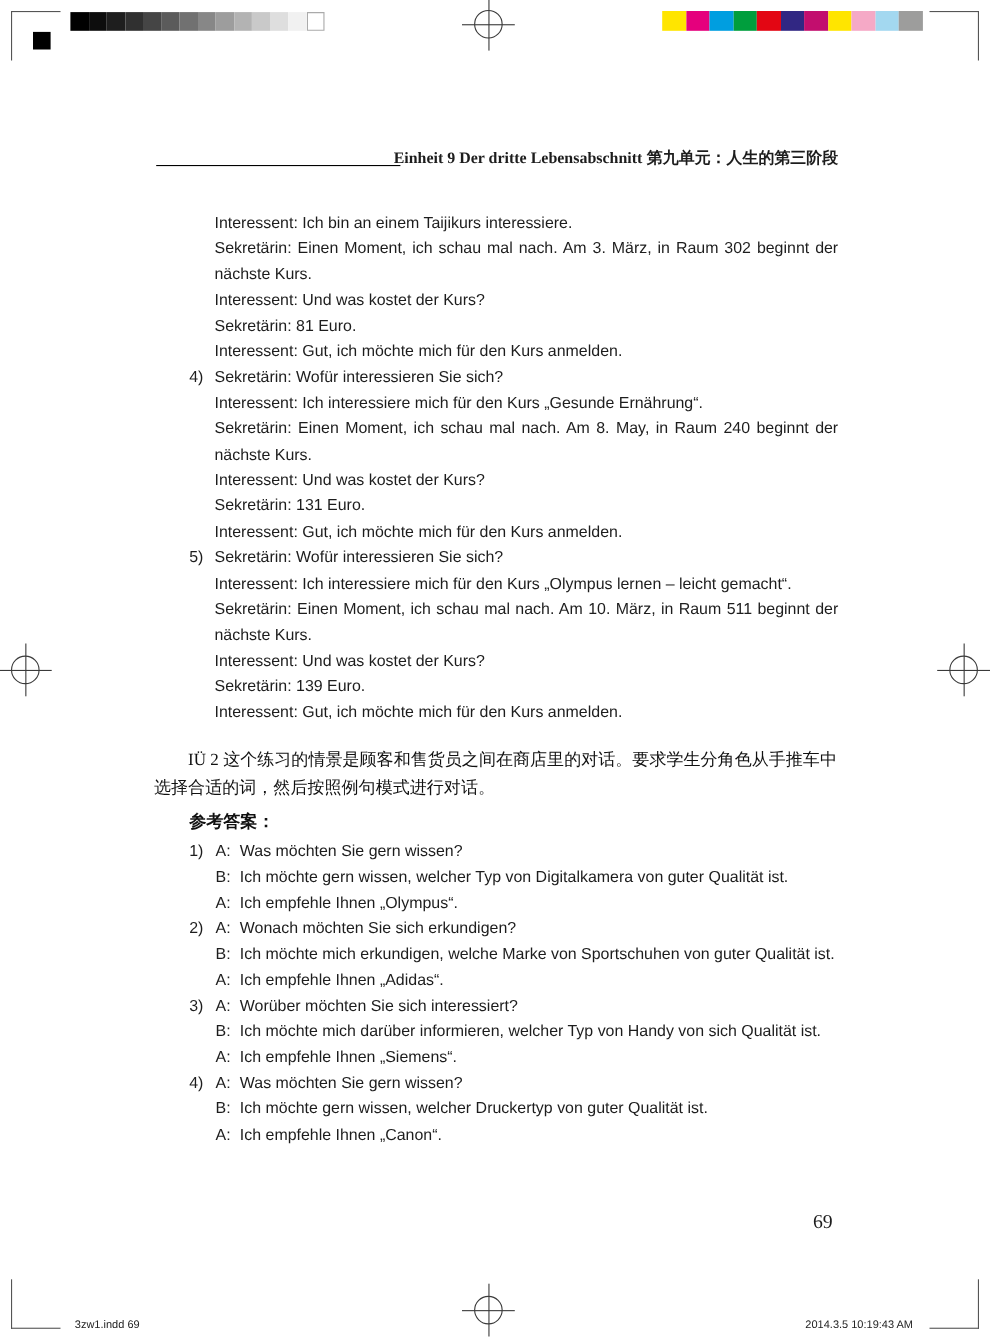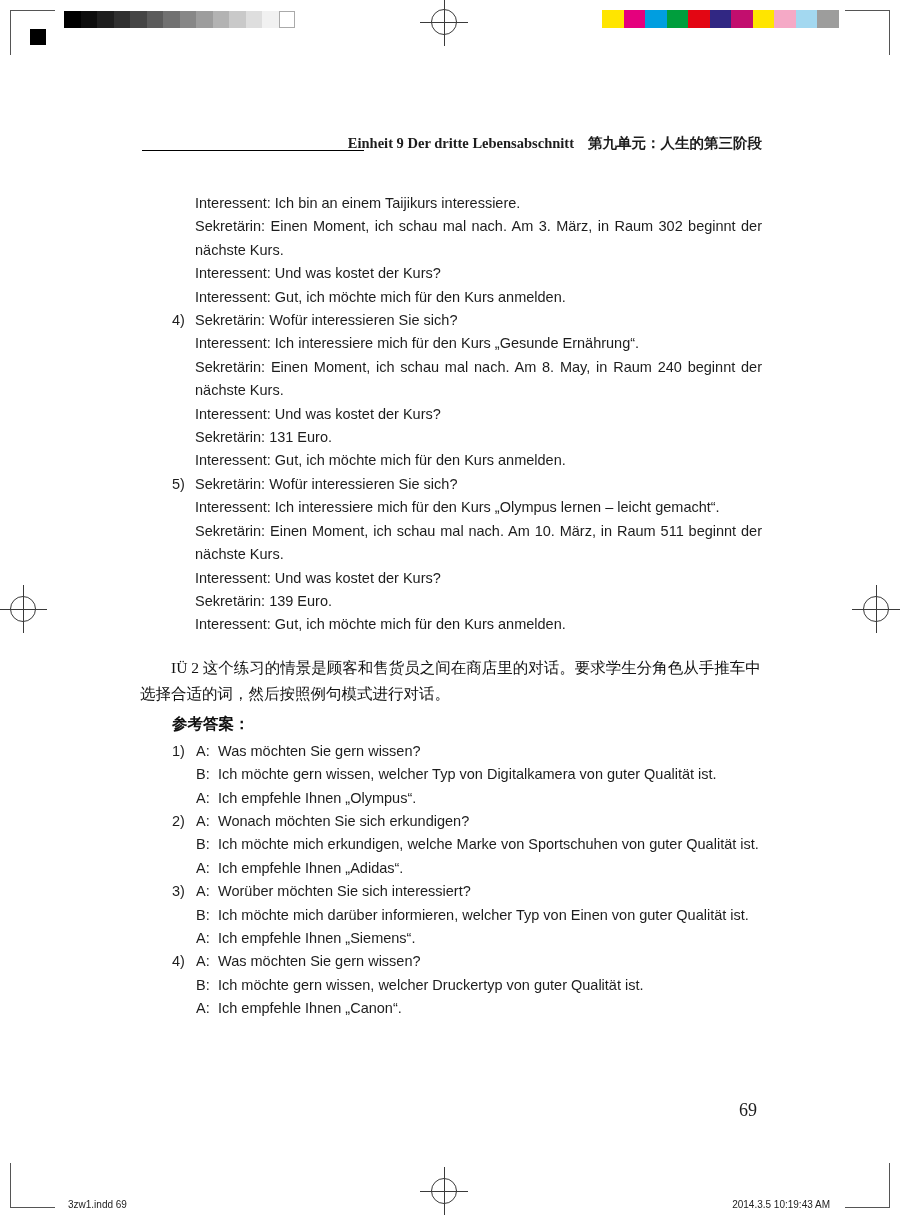--- a/index.html
+++ b/index.html
@@ -25,21 +25,21 @@
   .color-bar{position:absolute;left:602px;top:10px;display:flex;}
   .color-bar .sw{width:21.5px;height:18px;}
   .black-patch{position:absolute;left:30px;top:29px;width:16px;height:16px;background:#000;}
 
   
   .content{position:absolute;left:140px;top:134px;width:622px;}
   .page-header{position:relative;text-align:right;font-size:14.5px;font-weight:bold;
                height:20px;margin-bottom:38px;white-space:nowrap;}
   .header-rule{position:absolute;left:2px;bottom:3px;width:222px;border-bottom:1.3px solid #000;}
   .header-de{font-family:"Liberation Serif",serif;}
-  .header-zh{margin-left:10px;font-family:"Liberation Sans",sans-serif;}
+  .header-zh{font-family:"Liberation Sans",sans-serif;}
 
   .d-para{position:relative;padding-left:55px;font-size:14.5px;line-height:23.4px;text-align:justify;}
   .d-num{position:absolute;left:32px;}
 
   .cn-para{margin:18px 0 3px 0;font-size:15.5px;line-height:26px;text-indent:31px;
            font-family:"Liberation Serif",serif;color:#111;}
   .answers-heading{margin:7px 0 5px 0;padding-left:32px;font-size:15.5px;font-weight:bold;color:#111;}
 
   .qa-para{position:relative;padding-left:78px;font-size:14.5px;line-height:23.4px;text-align:justify;}
   .qa-num{position:absolute;left:32px;}
@@ -98,20 +98,21 @@
     <div class="page-header">
       <span class="header-rule"></span>
       <span class="header-de">Einheit 9 Der dritte Lebensabschnitt</span>
       <span class="header-zh">第九单元：人生的第三阶段</span>
     </div>
 
     <div id="dialogue">
         <div class="d-para"><span class="d-num"></span><span>Interessent: Ich bin an einem Taijikurs interessiere.</span></div>
         <div class="d-para"><span class="d-num"></span><span>Sekretärin: Einen Moment, ich schau mal nach. Am 3. März, in Raum 302 beginnt der nächste Kurs.</span></div>
         <div class="d-para"><span class="d-num"></span><span>Interessent: Und was kostet der Kurs?</span></div>
+        <div class="d-para"><span class="d-num"></span><span>Sekretärin: 81 Euro.</span></div>
         <div class="d-para"><span class="d-num"></span><span>Interessent: Gut, ich möchte mich für den Kurs anmelden.</span></div>
         <div class="d-para"><span class="d-num">4)</span><span>Sekretärin: Wofür interessieren Sie sich?</span></div>
         <div class="d-para"><span class="d-num"></span><span>Interessent: Ich interessiere mich für den Kurs „Gesunde Ernährung“.</span></div>
         <div class="d-para"><span class="d-num"></span><span>Sekretärin: Einen Moment, ich schau mal nach. Am 8. May, in Raum 240 beginnt der nächste Kurs.</span></div>
         <div class="d-para"><span class="d-num"></span><span>Interessent: Und was kostet der Kurs?</span></div>
         <div class="d-para"><span class="d-num"></span><span>Sekretärin: 131 Euro.</span></div>
         <div class="d-para"><span class="d-num"></span><span>Interessent: Gut, ich möchte mich für den Kurs anmelden.</span></div>
         <div class="d-para"><span class="d-num">5)</span><span>Sekretärin: Wofür interessieren Sie sich?</span></div>
         <div class="d-para"><span class="d-num"></span><span>Interessent: Ich interessiere mich für den Kurs „Olympus lernen – leicht gemacht“.</span></div>
         <div class="d-para"><span class="d-num"></span><span>Sekretärin: Einen Moment, ich schau mal nach. Am 10. März, in Raum 511 beginnt der nächste Kurs.</span></div>
@@ -125,21 +126,21 @@
     <p class="answers-heading">参考答案：</p>
 
     <div id="qa">
         <div class="qa-para"><span class="qa-num">1)</span><span class="qa-speaker">A:</span><span>Was möchten Sie gern wissen?</span></div>
         <div class="qa-para"><span class="qa-num"></span><span class="qa-speaker">B:</span><span>Ich möchte gern wissen, welcher Typ von Digitalkamera von guter Qualität ist.</span></div>
         <div class="qa-para"><span class="qa-num"></span><span class="qa-speaker">A:</span><span>Ich empfehle Ihnen „Olympus“.</span></div>
         <div class="qa-para"><span class="qa-num">2)</span><span class="qa-speaker">A:</span><span>Wonach möchten Sie sich erkundigen?</span></div>
         <div class="qa-para"><span class="qa-num"></span><span class="qa-speaker">B:</span><span>Ich möchte mich erkundigen, welche Marke von Sportschuhen von guter Qualität ist.</span></div>
         <div class="qa-para"><span class="qa-num"></span><span class="qa-speaker">A:</span><span>Ich empfehle Ihnen „Adidas“.</span></div>
         <div class="qa-para"><span class="qa-num">3)</span><span class="qa-speaker">A:</span><span>Worüber möchten Sie sich interessiert?</span></div>
-        <div class="qa-para"><span class="qa-num"></span><span class="qa-speaker">B:</span><span>Ich möchte mich darüber informieren, welcher Typ von Einen von guter Qualität ist.</span></div>
+        <div class="qa-para"><span class="qa-num"></span><span class="qa-speaker">B:</span><span>Ich möchte mich darüber informieren, welcher Typ von Handy von sich Qualität ist.</span></div>
         <div class="qa-para"><span class="qa-num"></span><span class="qa-speaker">A:</span><span>Ich empfehle Ihnen „Siemens“.</span></div>
         <div class="qa-para"><span class="qa-num">4)</span><span class="qa-speaker">A:</span><span>Was möchten Sie gern wissen?</span></div>
         <div class="qa-para"><span class="qa-num"></span><span class="qa-speaker">B:</span><span>Ich möchte gern wissen, welcher Druckertyp von guter Qualität ist.</span></div>
         <div class="qa-para"><span class="qa-num"></span><span class="qa-speaker">A:</span><span>Ich empfehle Ihnen „Canon“.</span></div>
       </div>
 
   </div>
 
   <div class="page-number">69</div>
   <div class="footer-left">3zw1.indd   69</div>

